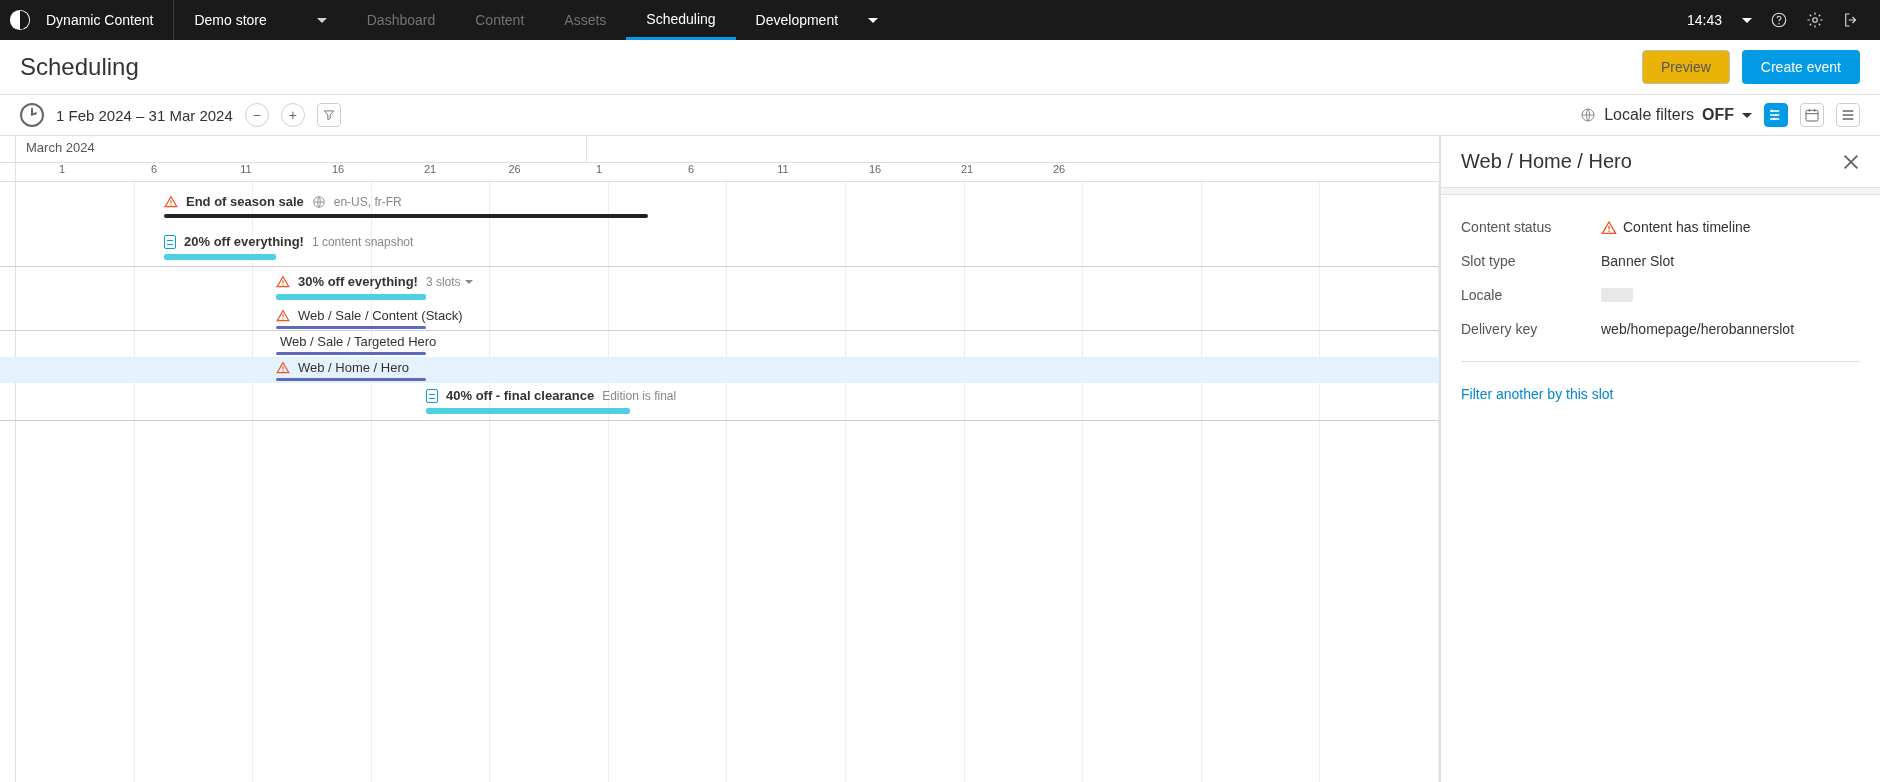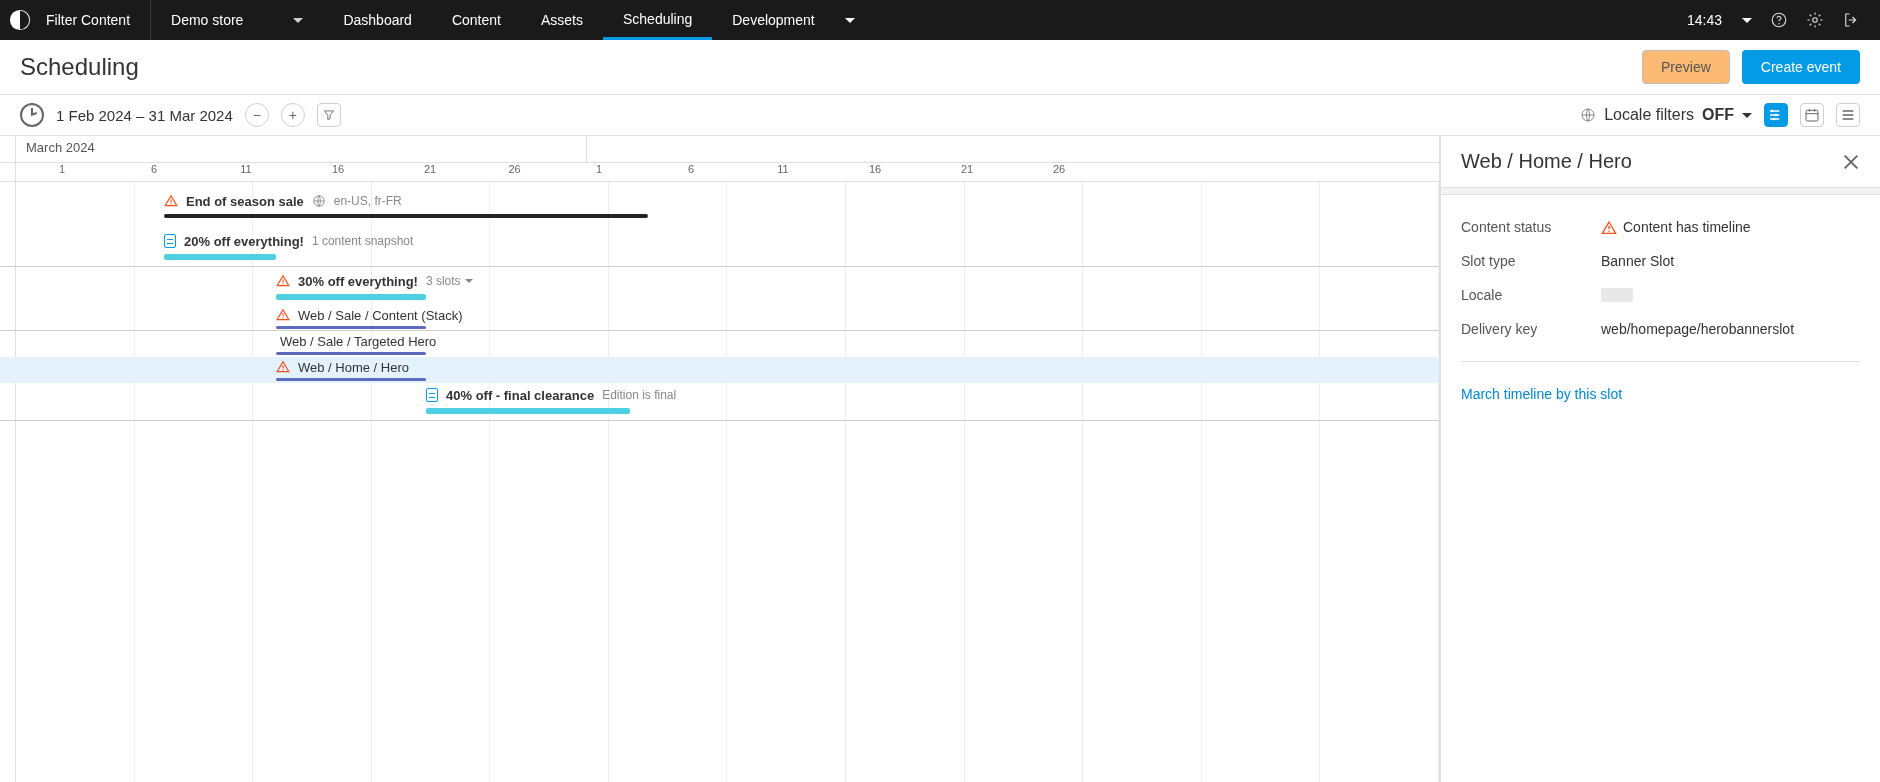--- a/index.html
+++ b/index.html
@@ -20,34 +20,34 @@
 html,body{margin:0;padding:0;width:1880px;height:782px;font-family:Arial,Helvetica,sans-serif;color:var(--text);background:var(--bg);}
 
 .topbar{display:flex;align-items:center;height:40px;background:var(--bg-dark);color:#fff;font-size:14px;}
 .topbar .logo{display:flex;align-items:center;justify-content:center;width:40px;height:40px;}
 .topbar .logo svg{width:22px;height:22px;}
 .topbar .app-name{padding:0 20px 0 6px;font-weight:400;}
 .topbar .divider{width:1px;height:40px;background:#3a3a3a;}
 .topbar .store{display:flex;align-items:center;gap:50px;padding:0 20px;cursor:pointer;}
 .topbar .store .chev{opacity:.8;}
 .topbar nav{display:flex;height:40px;}
-.topbar nav .tab{display:flex;align-items:center;padding:0 20px;color:#ffffff;cursor:pointer;}
+.topbar nav .tab{display:flex;align-items:center;padding:0 20px;color:#737373;cursor:pointer;}
 .topbar nav .tab.active{color:#fff;border-bottom:3px solid var(--accent);}
 .topbar .dev{display:flex;align-items:center;gap:30px;padding:0 20px;cursor:pointer;}
 .topbar .spacer{flex:1;}
 .topbar .right{display:flex;align-items:center;gap:18px;padding:0 20px;}
 .topbar .right .time-wrap{display:flex;align-items:center;gap:20px;cursor:pointer;}
 .topbar .right .icon{width:18px;height:18px;display:flex;align-items:center;justify-content:center;opacity:.85;cursor:pointer;}
 .chev-down::after{content:"";display:inline-block;border:5px solid transparent;border-top-color:currentColor;transform:translateY(3px);}
 
 .page-header{display:flex;align-items:center;justify-content:space-between;padding:10px 20px;border-bottom:1px solid var(--border);}
 .page-header h1{margin:0;font-size:24px;font-weight:400;}
 .page-header .actions{display:flex;gap:12px;}
 .btn{font-size:14px;border-radius:4px;padding:8px 18px;cursor:pointer;border:1px solid transparent;display:inline-flex;align-items:center;}
-.btn.secondary{background:#fdba74;border-color:#bdbdbd;color:#555;}
+.btn.secondary{background:#eab308;border-color:#bdbdbd;color:#555;}
 .btn.primary{background:var(--accent);color:#fff;}
 
 .toolbar{display:flex;align-items:center;justify-content:space-between;padding:8px 20px;border-bottom:1px solid var(--border);}
 .toolbar .left, .toolbar .right{display:flex;align-items:center;gap:12px;}
 .circle-btn{width:24px;height:24px;border:1px solid #cfcfcf;border-radius:50%;display:flex;align-items:center;justify-content:center;font-size:14px;color:#666;cursor:pointer;background:#fff;}
 .square-btn{width:24px;height:24px;border:1px solid #cfcfcf;border-radius:4px;display:flex;align-items:center;justify-content:center;cursor:pointer;background:#fff;}
 .square-btn.active{background:var(--accent);border-color:var(--accent);color:#fff;}
 .toolbar .clock{width:24px;height:24px;border:2px solid #666;border-radius:50%;position:relative;}
 .toolbar .clock::before{content:"";position:absolute;left:50%;top:50%;width:6px;height:2px;background:#666;transform-origin:left;transform:translate(-1px,-1px) rotate(-20deg);}
 .toolbar .clock::after{content:"";position:absolute;left:50%;top:50%;width:2px;height:7px;background:#666;transform:translate(-1px,-7px);}
@@ -69,21 +69,21 @@
 .tick{font-size:11px;color:#666;text-align:center;}
 .tick:first-child{margin-left:16px;}
 
 .gantt{position:relative;height:calc(100% - 46px);}
 .vgrid{position:absolute;left:16px;top:0;right:0;bottom:0;display:flex;pointer-events:none;}
 .vgrid div{flex:1;border-right:1px solid #eee;}
 .rowline{position:absolute;left:0;right:0;border-bottom:1px solid var(--border-dark);}
 
 .row-highlight{position:absolute;left:0;right:0;height:26px;background:#e3f2fd;}
 
-.evt{position:absolute;display:flex;gap:8px;font-size:13px;white-space:nowrap;}
+.evt{position:absolute;display:flex;align-items:center;gap:8px;font-size:13px;white-space:nowrap;}
 .evt .title{font-weight:600;}
 .evt .meta{color:#888;font-size:12px;font-weight:400;}
 .warn-ico{width:14px;height:14px;}
 .warn-ico svg{display:block;}
 .doc-ico{width:12px;height:14px;border:1px solid var(--accent);border-radius:2px;position:relative;}
 .doc-ico::before,.doc-ico::after{content:"";position:absolute;left:2px;right:2px;height:1px;background:var(--accent);}
 .doc-ico::before{top:4px;} .doc-ico::after{top:8px;}
 .globe-sm{width:14px;height:14px;}
 
 .bar{position:absolute;height:4px;border-radius:2px;}
@@ -155,21 +155,21 @@
       </g>
   </defs>
 </svg>
 
 <div class="topbar">
   <div class="logo">
       <svg viewBox="0 0 24 24">
         <use href="#i-logo"></use>
       </svg>
     </div>
-  <div class="app-name">Filter Content</div>
+  <div class="app-name">Dynamic Content</div>
   <div class="divider"></div>
   <div class="store">
     <span>Demo store</span>
     <span class="chev chev-down"></span>
   </div>
   <nav>
     <div class="tab">Dashboard</div>
     <div class="tab">Content</div>
     <div class="tab">Assets</div>
     <div class="tab active">Scheduling</div>
@@ -397,17 +397,17 @@
 
       <div class="kv">
         <div class="k">Delivery key</div>
         <div class="v">
             <span>web/homepage/herobannerslot</span>
           </div>
       </div>
 
       <hr class="panel-divider">
 
-      <a class="link">March timeline by this slot</a>
+      <a class="link">Filter another by this slot</a>
     </div>
   </div>
 
 </div>
 
 </body></html>

